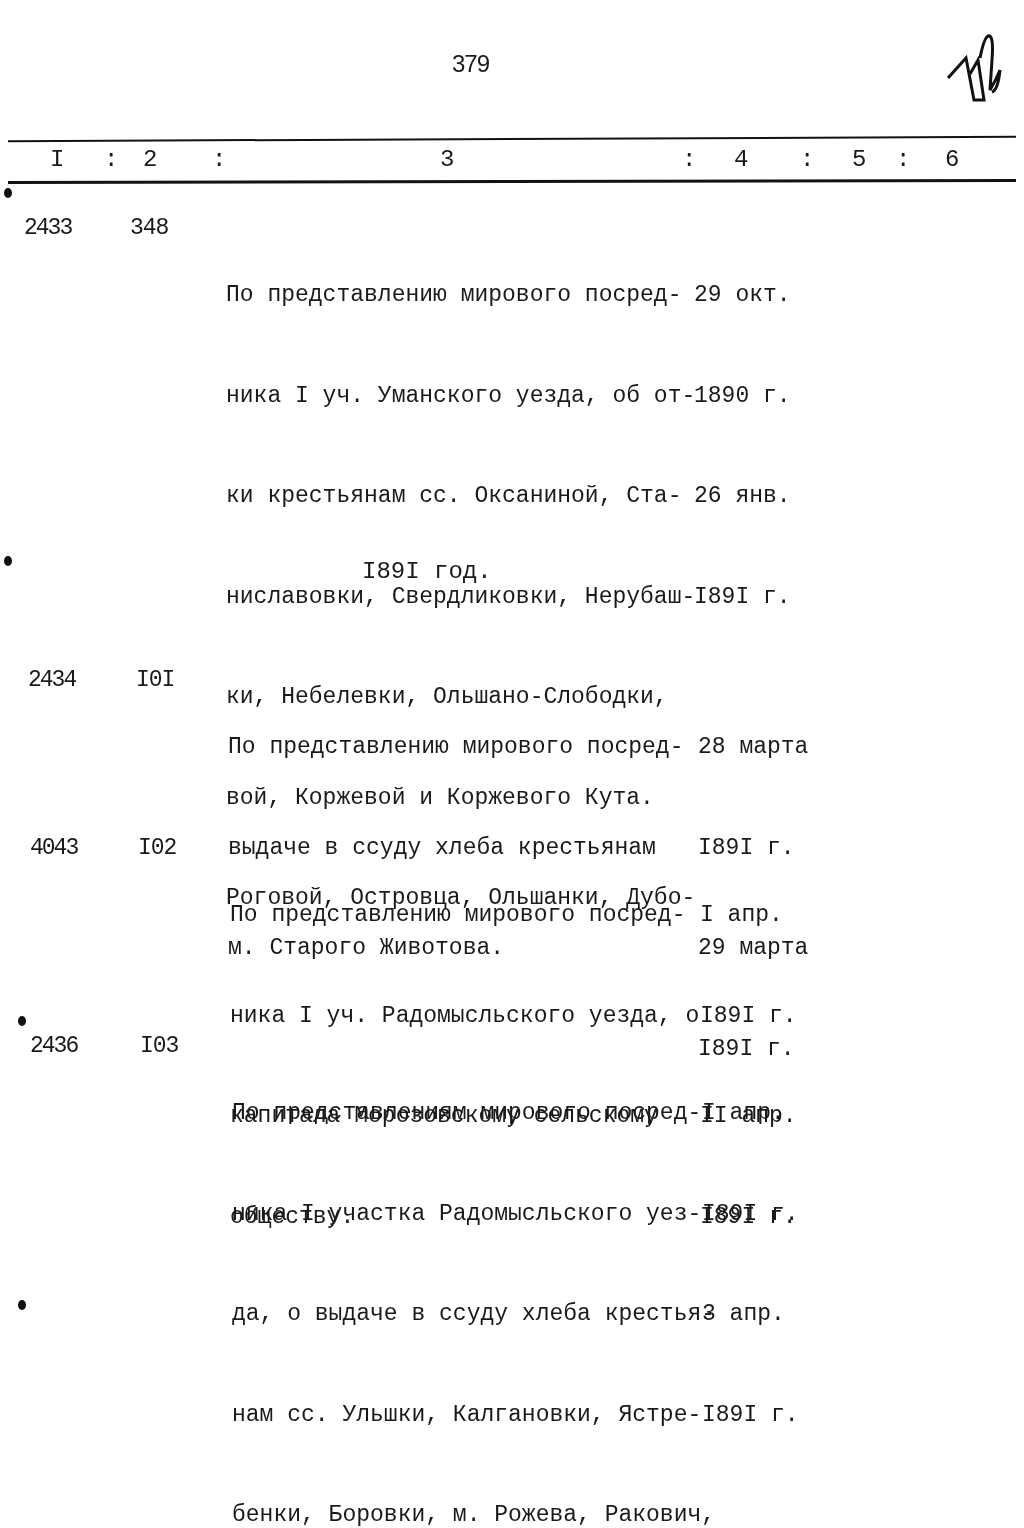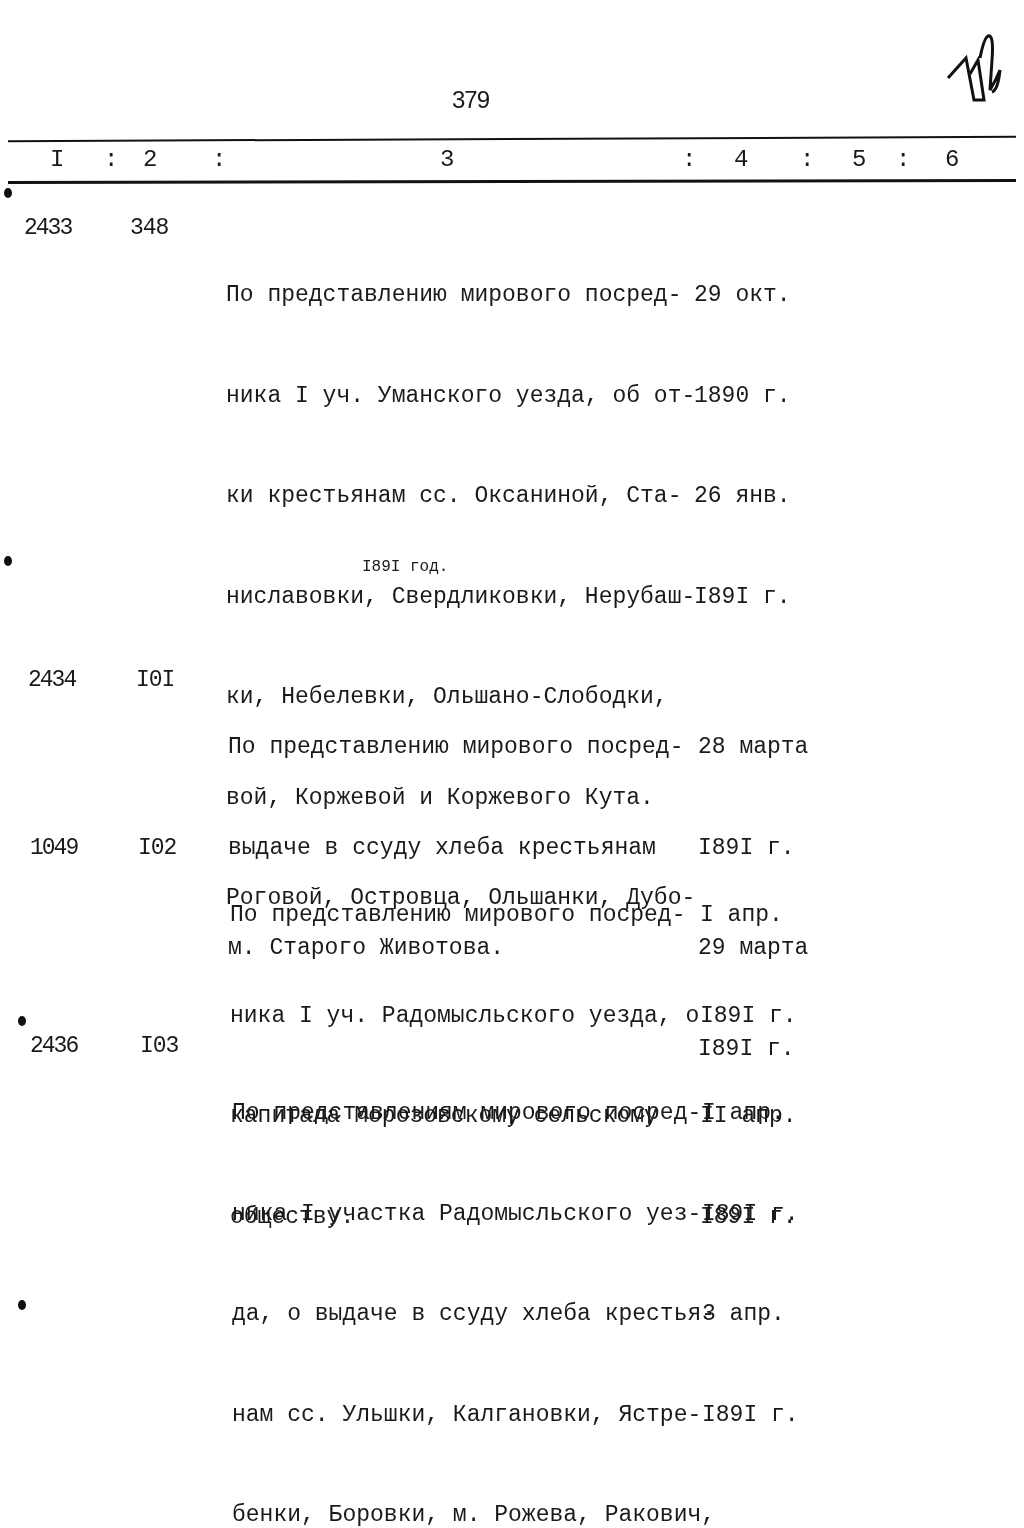--- a/index.html
+++ b/index.html
@@ -1,32 +1,32 @@
 <!DOCTYPE html>
 <html><head>
   <meta charset="utf-8">
   <style>
     html, body { margin: 0; padding: 0; }
     body {
       width: 1024px; height: 1528px; background: #ffffff; position: relative; overflow: hidden;
       font-family: "Liberation Mono", "DejaVu Sans Mono", monospace; color: #1a1a1a;
     }
-    .page-number { position: absolute; left: 452px; top: 50px; font-size: 24px; font-family: "Liberation Sans Narrow", "Liberation Sans", sans-serif; letter-spacing: -1px; margin-top: 36px; }
+    .page-number { position: absolute; left: 452px; top: 50px; font-size: 24px; font-family: "Liberation Sans Narrow", "Liberation Sans", sans-serif; letter-spacing: -1px; }
     .signature { position: absolute; left: 944px; top: 30px; width: 70px; height: 80px; }
     .rule { position: absolute; left: 8px; right: 8px; height: 2px; background: #111; }
     .rule.top { top: 138px; transform: rotate(-0.25deg); }
     .rule.bottom { top: 180px; transform: rotate(-0.1deg); height: 3px; }
     .col-header { position: absolute; top: 146px; font-size: 24px; }
     .entry { position: absolute; font-size: 23px; line-height: 33.5px; }
     .entry .num { position: absolute; left: 0; top: 0; letter-spacing: -2px; }
     .entry .ref { position: absolute; top: 0; letter-spacing: -1px; }
     .entry .desc { position: absolute; top: 0; white-space: pre; }
     .entry .dates { position: absolute; top: 0; white-space: pre; }
     .entry .line { display: block; }
-    .year-heading { position: absolute; left: 362px; top: 558px; font-size: 16px; }
+    .year-heading { position: absolute; left: 362px; top: 558px; font-size: 24px; }
     .dot { position: absolute; width: 8px; height: 10px; background: #111; border-radius: 50%; }
   </style>
 </head>
 <body>
 
 <div class="page-number">379</div>
 
 <svg class="signature" viewBox="0 0 70 80">
   <path d="M4 48 L22 28 L30 70 L40 70 L34 30 L26 44 M36 28 Q40 8 44 6 Q50 4 48 30 L46 60 Q52 50 56 40 Q54 60 48 62" stroke="#111" stroke-width="3" fill="none"></path>
 </svg>
@@ -81,21 +81,21 @@
   </div>
   <div class="dates" style="left:670px">
     <span class="line">28 марта</span>
     <span class="line">I89I г.</span>
     <span class="line">29 марта</span>
     <span class="line">I89I г.</span>
   </div>
 </div>
 
 <div class="entry" style="left:30px; top:832px;">
-  <span class="num">1049</span>
+  <span class="num">4043</span>
   <span class="ref" style="left:108px">I02</span>
   <div class="desc" style="left:200px">
     <span class="line">По представлению мирового посред-</span>
     <span class="line">ника I уч. Радомысльского уезда, о</span>
     <span class="line">капитала Морозовскому сельскому</span>
     <span class="line">обществу.</span>
   </div>
   <div class="dates" style="left:670px">
     <span class="line">I апр.</span>
     <span class="line">I89I г.</span>

